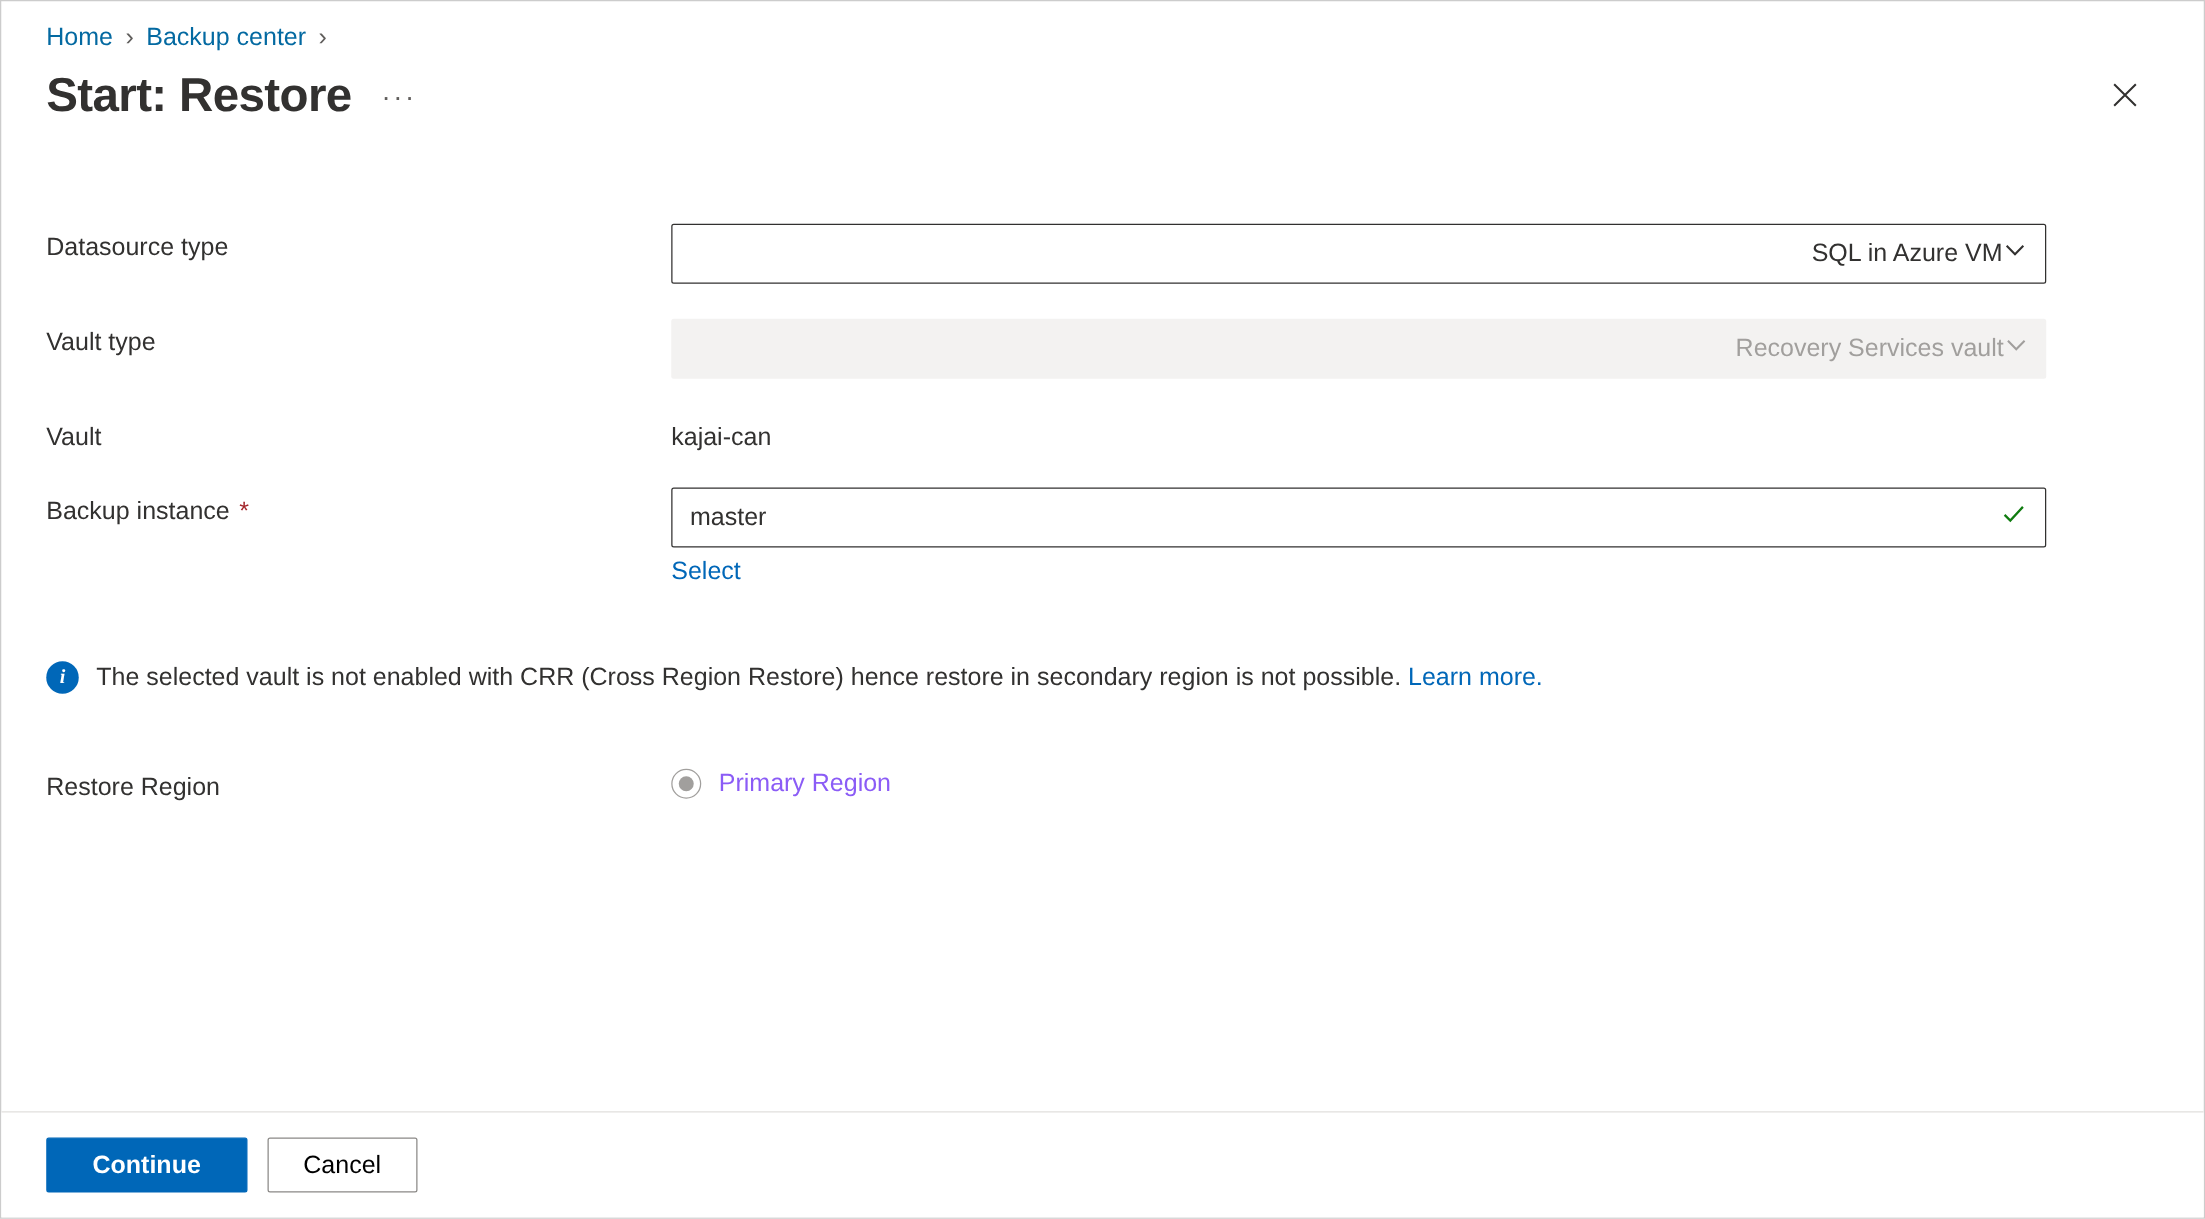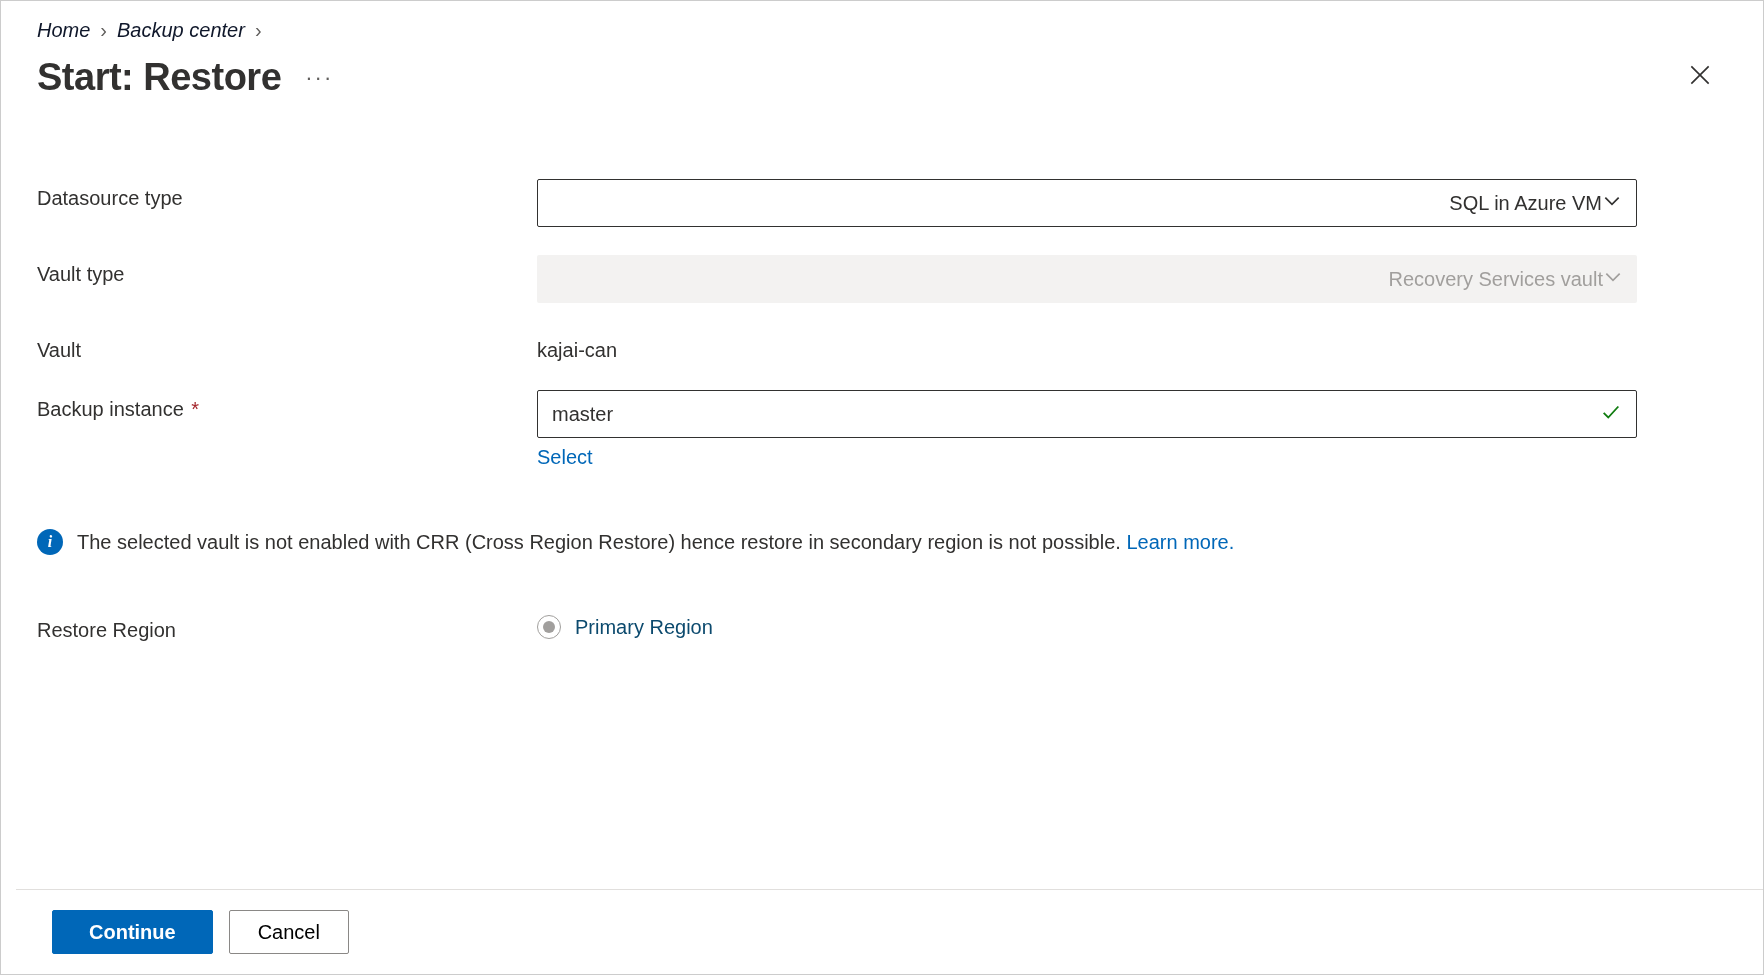--- a/index.html
+++ b/index.html
@@ -17,25 +17,25 @@
       padding: 18px 36px 0 36px;
     }
     .breadcrumb {
       display: flex;
       align-items: center;
       gap: 10px;
       color: #605e5c;
       font-size: 20px;
       margin-bottom: 14px;
     }
-    .breadcrumb a { color: #0f172a; text-decoration: none; font-style: italic; }
+    .breadcrumb a { color: #0369a1; text-decoration: none; }
     .breadcrumb .sep { color: #605e5c; }
     .title-row {
       display: flex;
-      align-items: flex-start;
+      align-items: center;
       justify-content: space-between;
       margin-bottom: 80px;
     }
     .title-left { display: flex; align-items: center; gap: 24px; }
     h1 { font-size: 38px; font-weight: 600; letter-spacing: -0.5px; }
     .ellipsis { color: #605e5c; font-size: 22px; letter-spacing: 2px; }
     .close-btn {
       background: none; border: none; cursor: pointer; padding: 6px;
       margin-right: 8px;
     }
@@ -71,31 +71,31 @@
       margin-top: 32px; margin-bottom: 28px; font-size: 20px;
     }
     .info-icon {
       width: 26px; height: 26px; border-radius: 50%; background: #0067b8;
       color: #fff; display: flex; align-items: center; justify-content: center;
       font-weight: bold; font-size: 16px; flex-shrink: 0; font-style: italic; font-family: Georgia, serif;
     }
     .info-row a { color: #0067b8; text-decoration: none; }
 
     .radio-group { display: flex; flex-direction: column; gap: 14px; padding-top: 4px; }
-    .radio-item { display: flex; align-items: center; gap: 14px; color: #0c4a6e; font-size: 20px; }
+    .radio-item { display: flex; align-items: center; gap: 14px; color: #8b5cf6; font-size: 20px; }
     .radio {
       width: 24px; height: 24px; border: 1.5px solid #a19f9d; border-radius: 50%;
       display: flex; align-items: center; justify-content: center;
     }
     .radio.selected::after {
       content: ''; width: 12px; height: 12px; background: #a19f9d; border-radius: 50%;
     }
 
     .footer {
-      position: absolute; bottom: 0; left: 15px; right: 0;
+      position: absolute; bottom: 0; left: 0; right: 0;
       border-top: 1px solid #e1dfdd; padding: 20px 36px;
       display: flex; gap: 16px; background: #fff;
     }
     .btn {
       height: 44px; padding: 0 28px; font-size: 20px; border-radius: 2px;
       cursor: pointer; border: 1px solid #8a8886; background: #fff;
     }
     .btn.primary {
       background: #0067b8; color: #fff; border: 1px solid #0067b8; font-weight: 600;
       padding: 0 36px;

